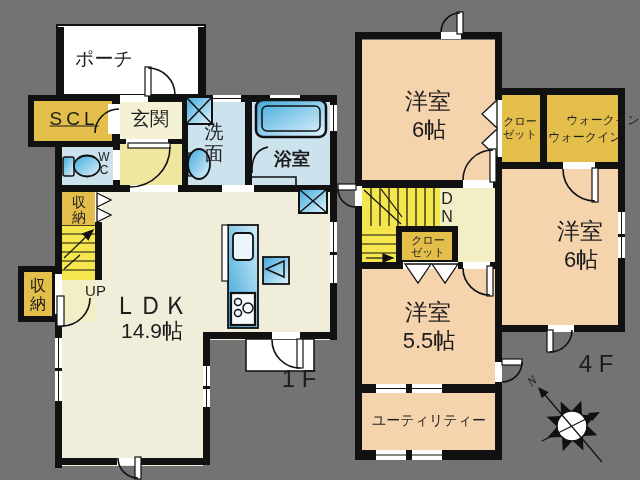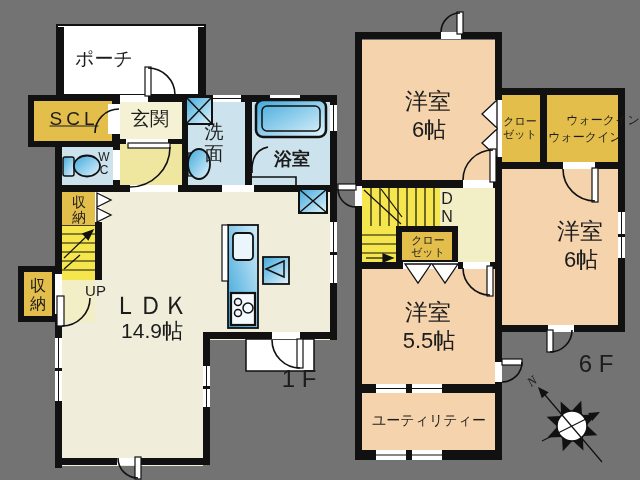--- a/index.html
+++ b/index.html
@@ -341,15 +341,15 @@
 <div class="lbl fs12" style="left:585px;top:137px;">ウォークイン</div>
 <div class="lbl fs23" style="left:580px;top:231px;">洋室</div>
 <div class="lbl fs22" style="left:581px;top:260px;">6帖</div>
 <div class="lbl fs16" style="left:447px;top:199px;">D</div>
 <div class="lbl fs16" style="left:447px;top:217px;">N</div>
 <div class="lbl fs11" style="left:428px;top:240px;">クロー</div>
 <div class="lbl fs11" style="left:428px;top:252px;">ゼット</div>
 <div class="lbl fs23" style="left:428px;top:312px;">洋室</div>
 <div class="lbl fs22" style="left:429px;top:341px;">5.5帖</div>
 <div class="lbl fs14" style="left:429px;top:420px;">ユーティリティー</div>
-<div class="lbl fs24" style="left:596px;top:364px;">6 F</div>
+<div class="lbl fs24" style="left:596px;top:364px;">4 F</div>
 <div class="lbl fs13 north" style="left:532px;top:381px;">N</div>
 </div>
 
 </body></html>

